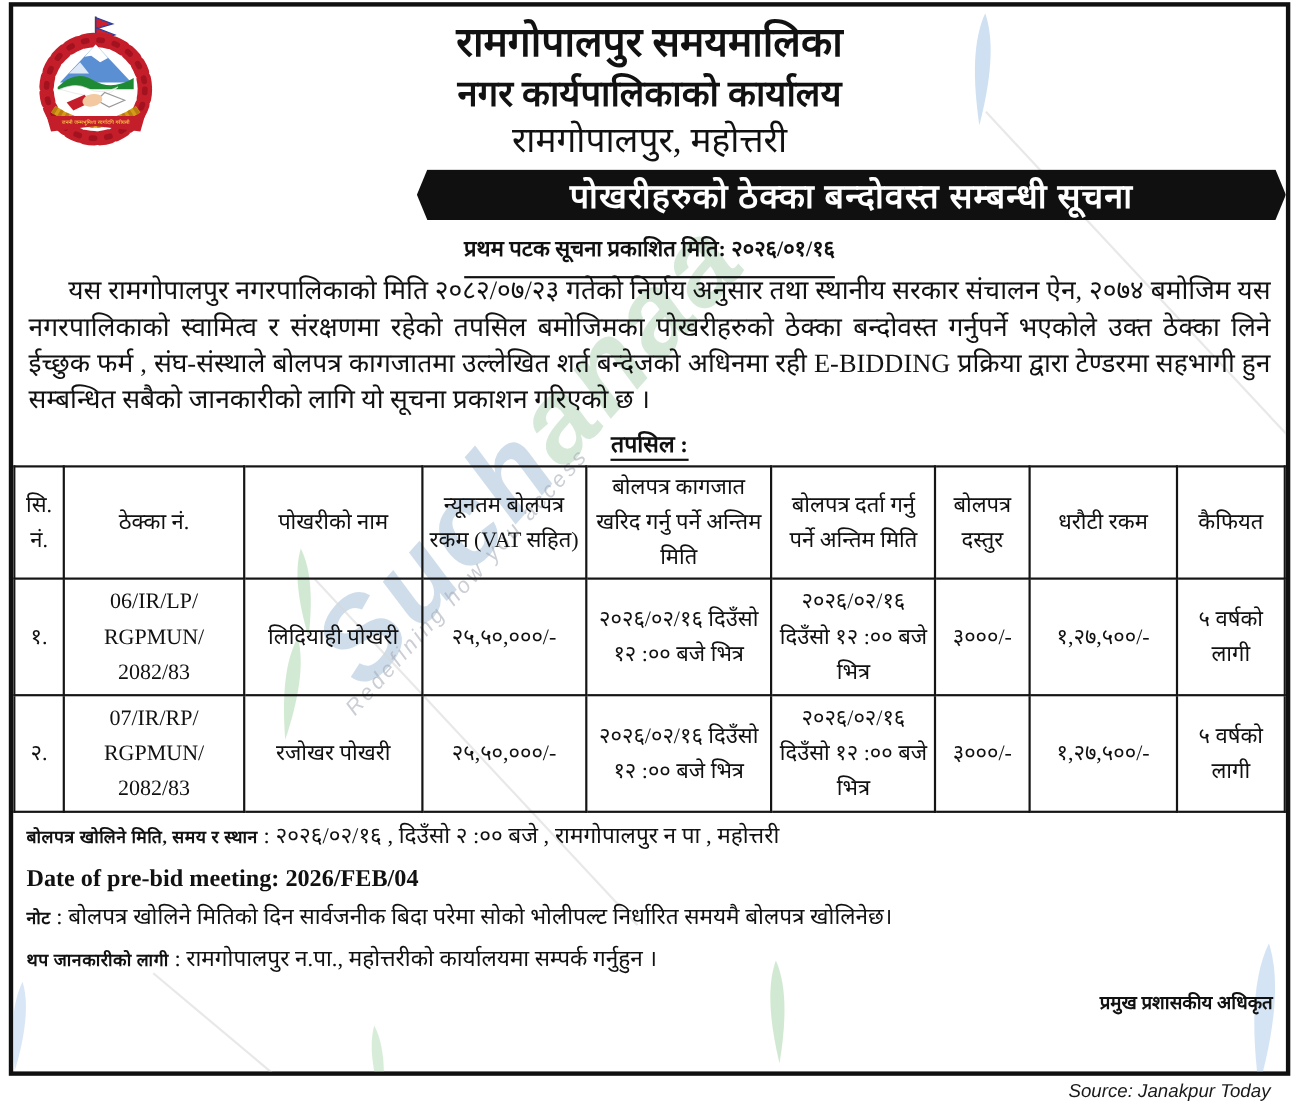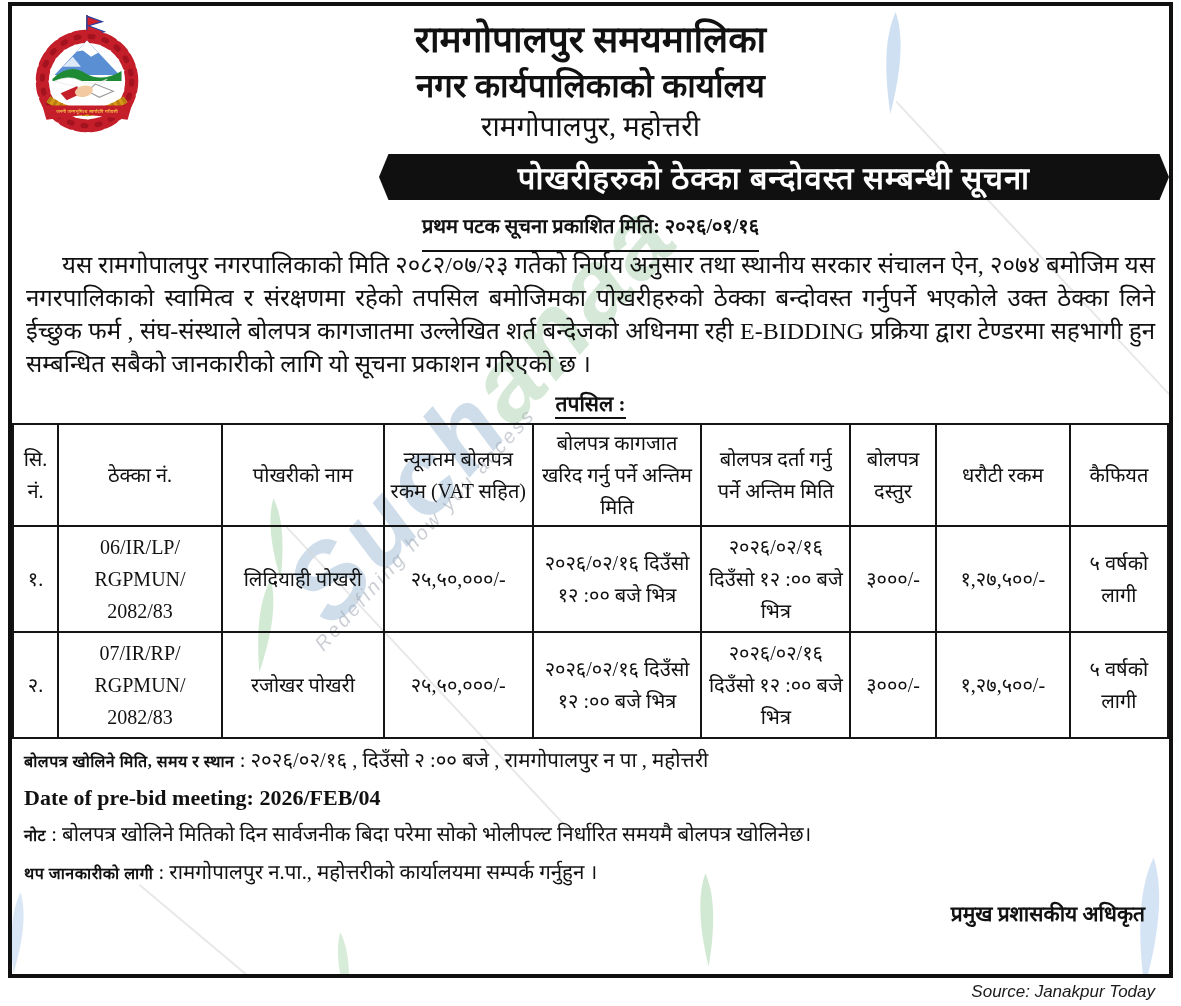--- a/index.html
+++ b/index.html
@@ -26,21 +26,21 @@
     font-family:"Liberation Sans","DejaVu Sans",sans-serif;font-style:italic;
     font-size:20px;letter-spacing:3px;color:rgba(160,168,178,0.55);white-space:nowrap;
   }
   .leaf{position:absolute;}
   .hairline{position:absolute;height:2px;background:rgba(214,214,214,0.55);transform-origin:0 0;}
   
   .logo{position:absolute;left:14px;top:6px;z-index:3;}
   .hdr{text-align:center;padding-top:10px;}
   .hdr .l1{font-size:37px;font-weight:bold;line-height:48px;}
   .hdr .l2{font-size:33px;font-weight:bold;line-height:44px;}
-  .hdr .l3{font-size:28px;line-height:38px;}
+  .hdr .l3{font-size:32px;line-height:38px;}
   .hdr .l4{font-size:23px;font-weight:bold;line-height:32px;}
   
   .banner-wrap{display:flex;justify-content:flex-end;margin-top:8px;}
   .banner{
     position:relative;background:#101010;color:#fff;width:790px;height:46px;
     display:flex;align-items:center;justify-content:center;
     font-size:31px;font-weight:bold;letter-spacing:1px;
     clip-path:polygon(1.2% 0,98.8% 0,100% 50%,98.8% 100%,1.2% 100%,0 50%);
   }
   .tip{position:absolute;top:0;width:30px;height:46px;background:#101010;}
@@ -63,21 +63,21 @@
     border:2.5px solid #151515;text-align:center;vertical-align:middle;
     font-size:20px;font-weight:normal;padding:2px 5px;line-height:32px;
     overflow:hidden;
   }
   thead tr{height:80px;}
   tbody tr{height:106px;}
   
   .fline{margin:6px 12px 0 12px;font-size:20.5px;line-height:30px;}
   .b-label{font-weight:bold;font-size:16px;letter-spacing:0.5px;}
   .prebid{font-family:"Liberation Serif","DejaVu Serif",serif;font-weight:bold;font-size:22px;}
-  .sig{ text-align:right;margin:10px 24px 0 0;font-size:21px;font-weight:bold;}
+  .sig{ text-align:right;margin:10px 12px 0 0;font-size:17px;font-weight:bold;}
   .source{
     position:absolute;right:26px;top:982px;font-size:17px;font-style:italic;
     font-family:"Liberation Sans","DejaVu Sans",sans-serif;color:#1a1a1a;
   }
 </style>
 </head>
 <body>
 
 <div class="doc">
 

